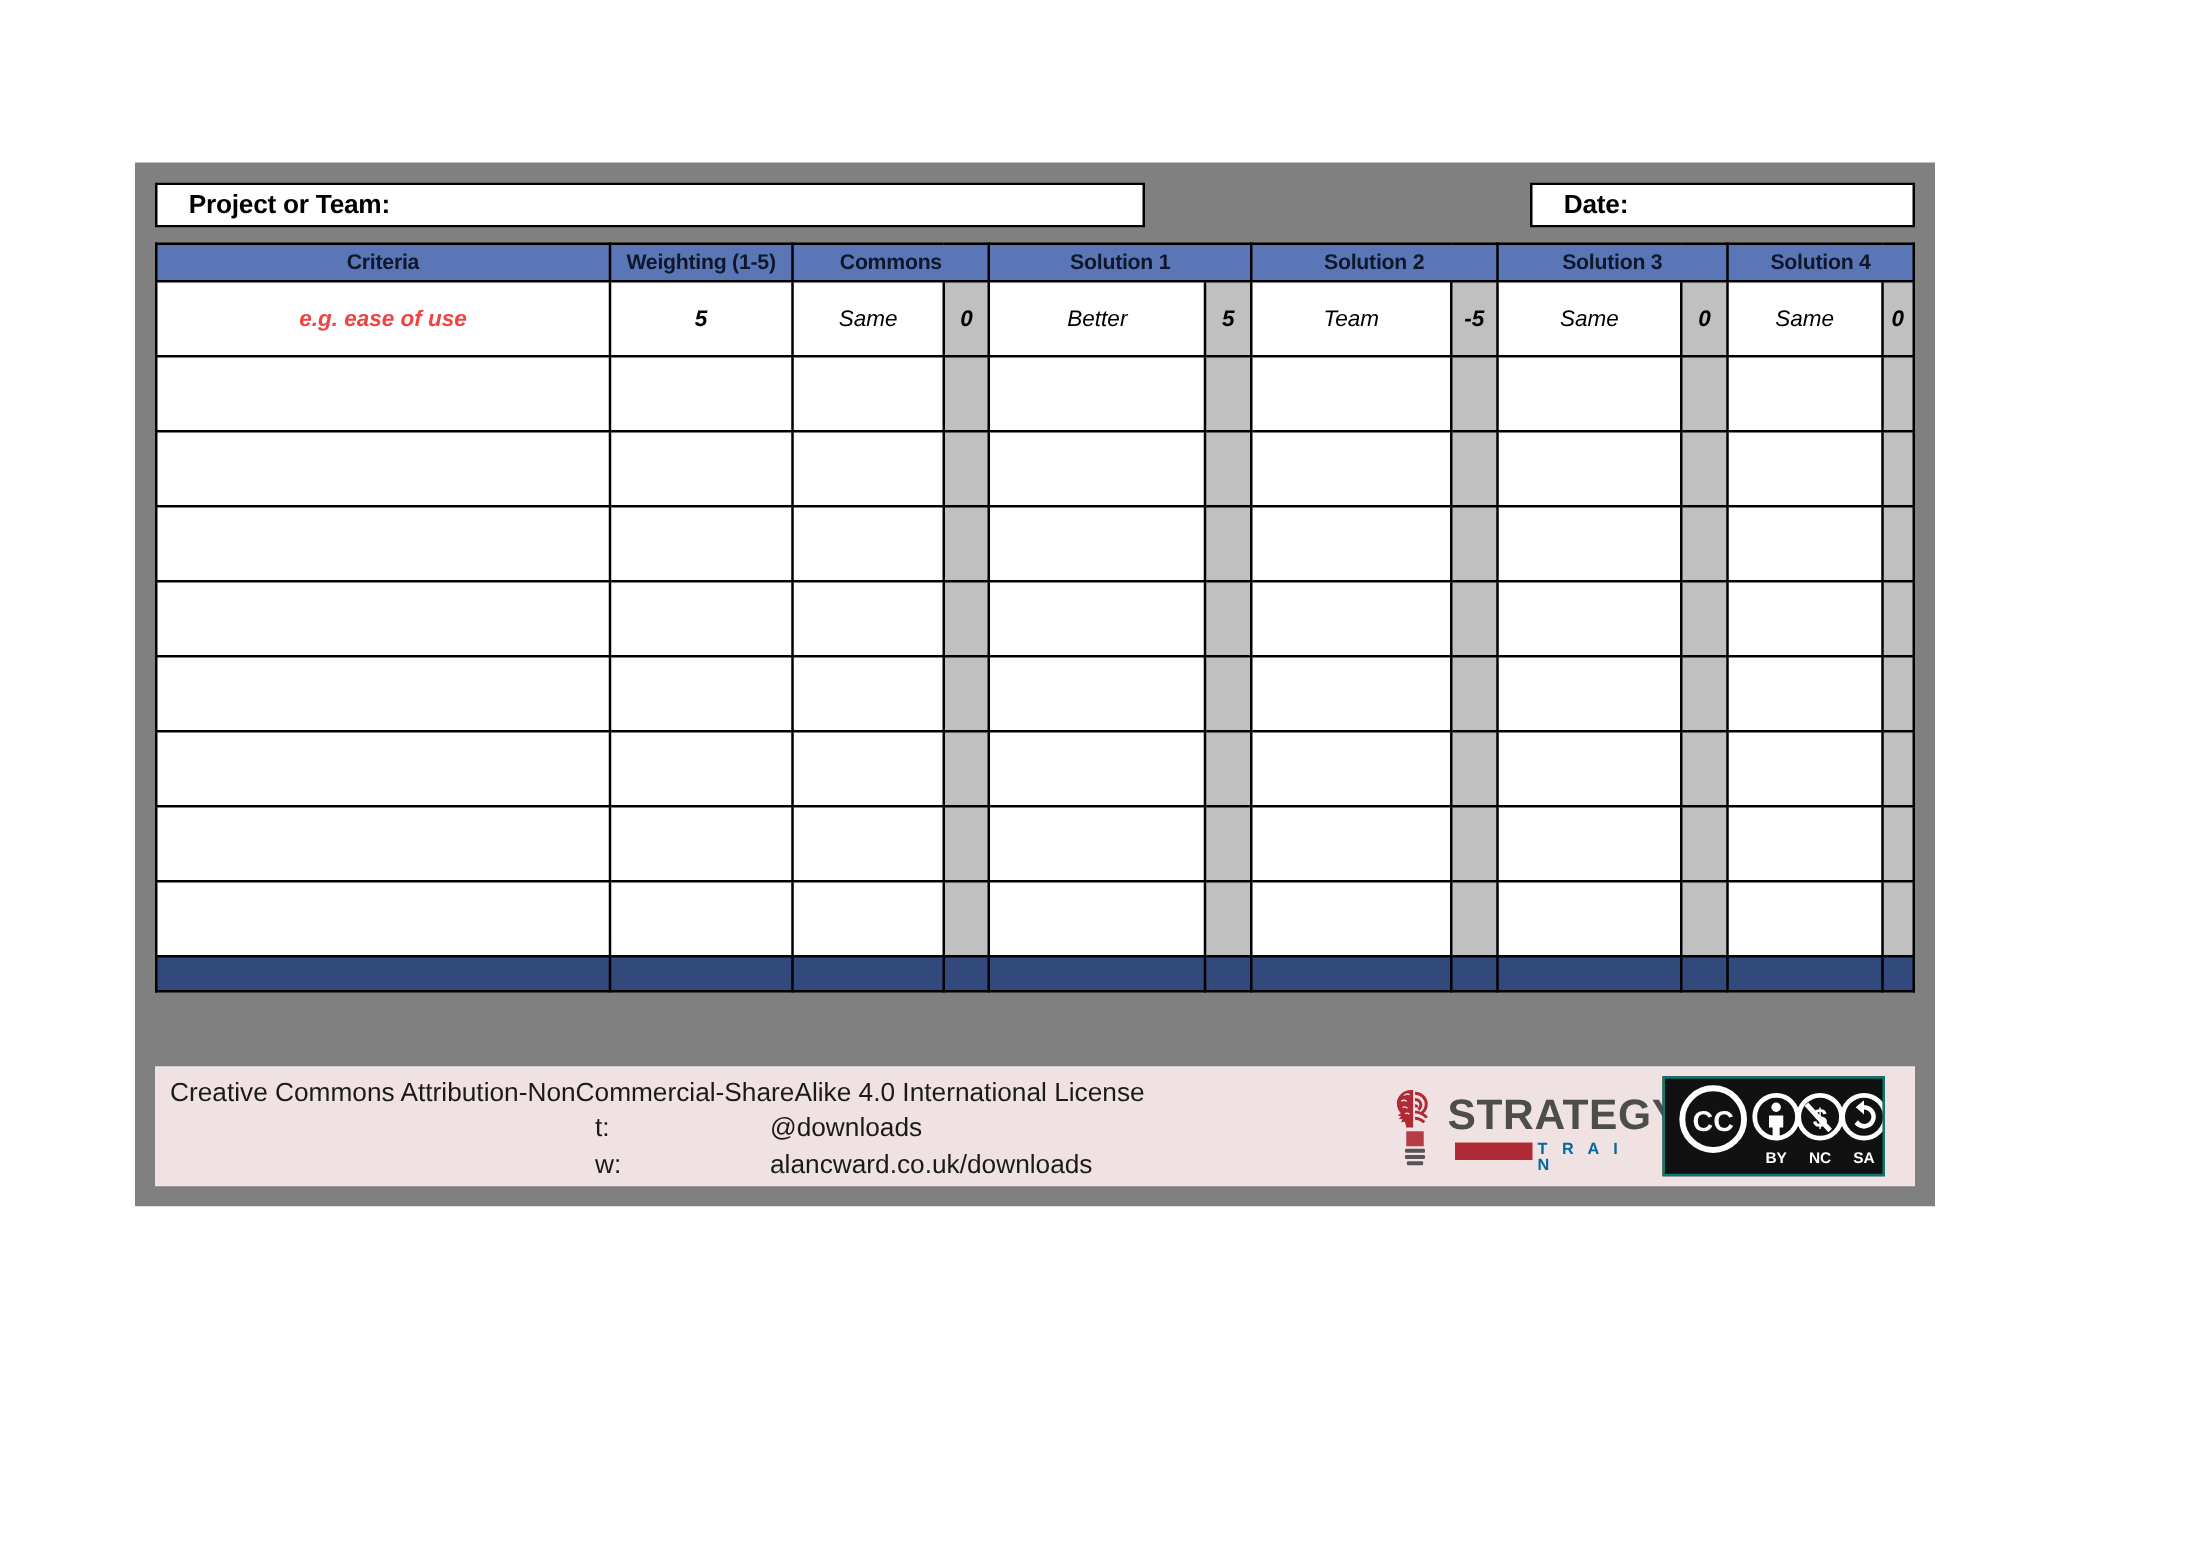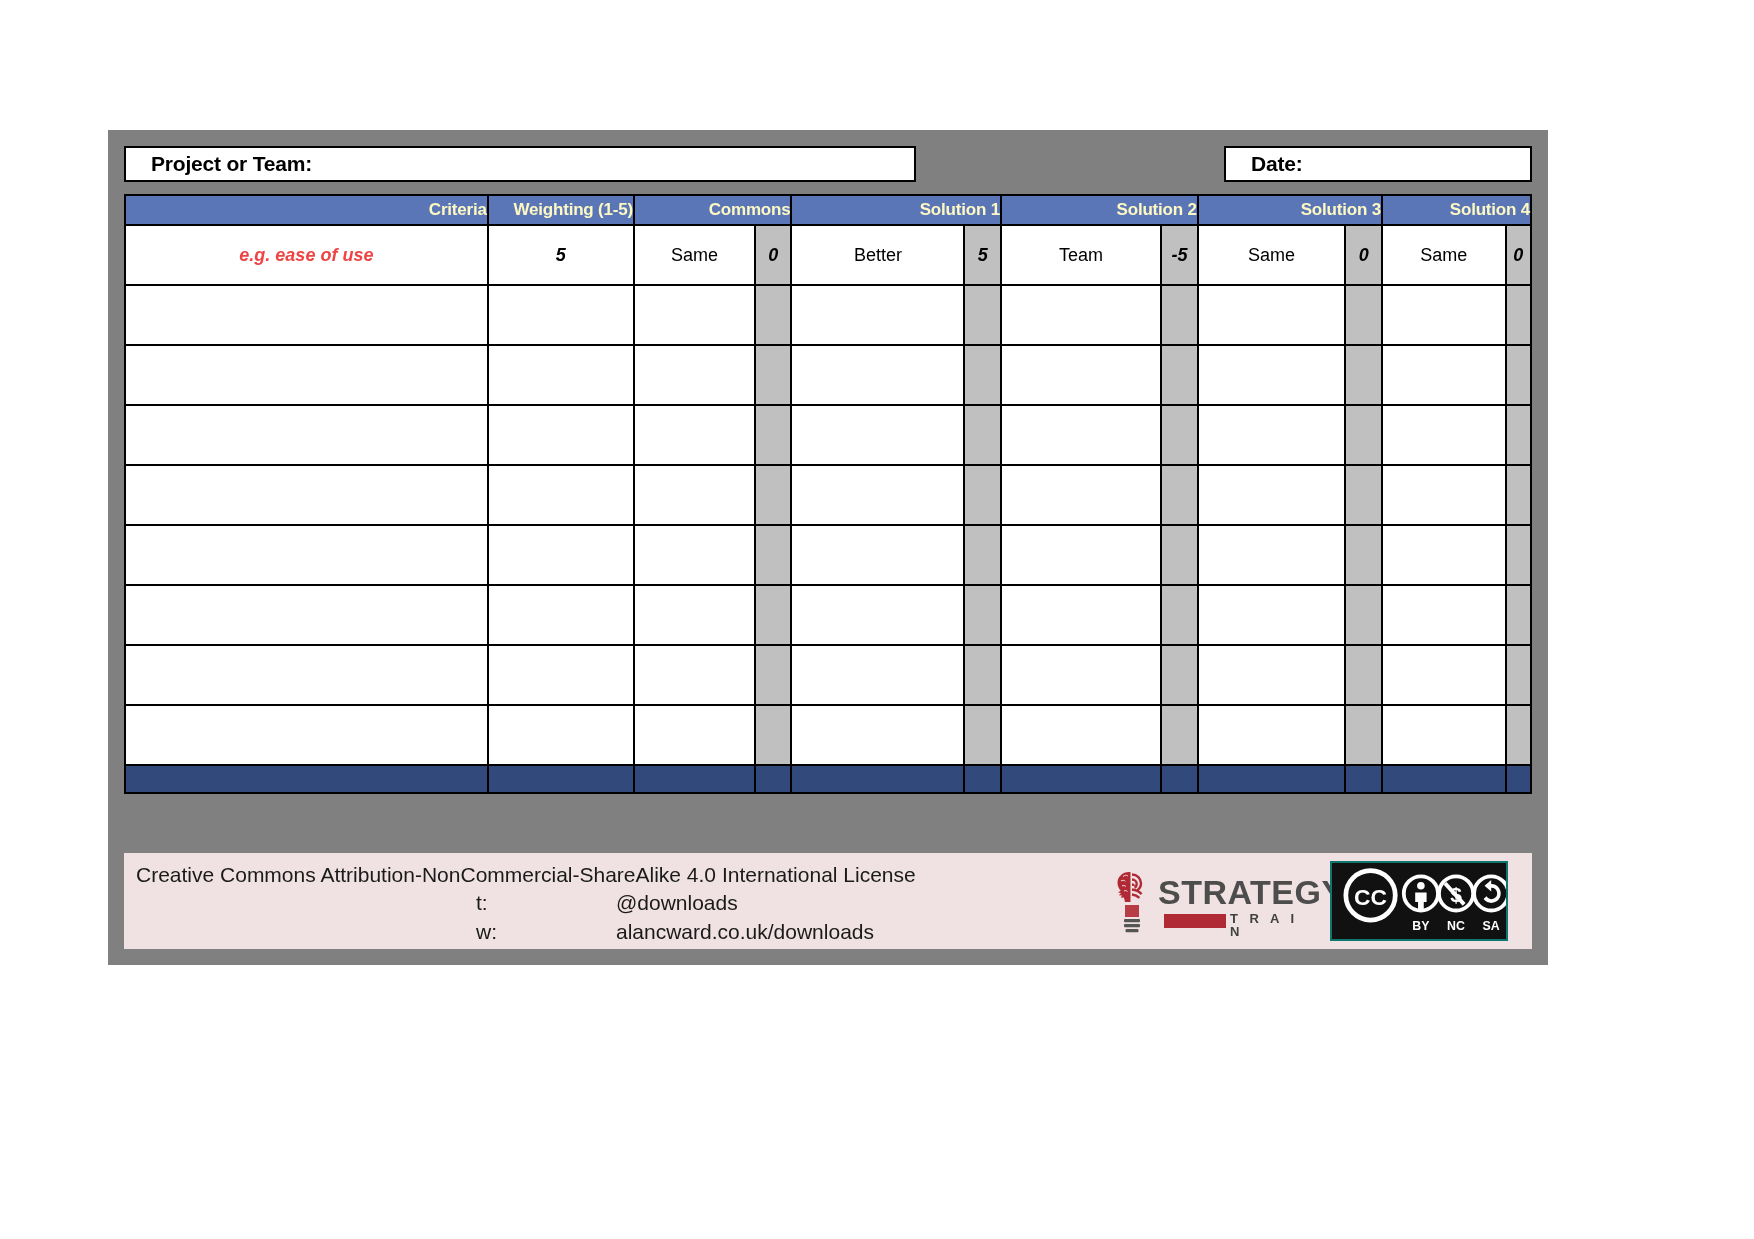--- a/index.html
+++ b/index.html
@@ -68,24 +68,24 @@
     width: 100%;
   }
   table.matrix td, table.matrix th {
     border: 2px solid #000000;
     padding: 0;
     margin: 0;
     background: #ffffff;
   }
   .hdr {
     background: #5b76b7 !important;
-    color: #fef9c3;
+    color: #0f172a;
     font-size: 17px;
     font-weight: bold;
-    text-align: right;
+    text-align: center;
     height: 28px;
     letter-spacing: -0.2px;
     border: 2px solid #000000;
   }
   .row-example td {
     height: 58px;
   }
   .row-blank td {
     height: 58px;
   }
@@ -99,20 +99,21 @@
   .cell-weight {
     text-align: center;
     font-size: 18px;
     font-weight: bold;
     font-style: italic;
     color: #000000;
   }
   .cell-judge {
     text-align: center;
     font-size: 18px;
+    font-style: italic;
     color: #000000;
   }
   .cell-score {
     background: #c0c0c0 !important;
     text-align: center;
     font-size: 18px;
     font-weight: bold;
     font-style: italic;
     color: #000000;
   }
@@ -171,21 +172,21 @@
     color: #4d4d4d;
     letter-spacing: 0.5px;
     line-height: 1;
   }
   .logo-sub {
     position: absolute;
     left: 124px;
     top: 45px;
     font-size: 13px;
     font-weight: bold;
-    color: #404040;
+    color: #0369a1;
     letter-spacing: 4px;
     line-height: 1;
   }
   .logo-bar {
     position: absolute;
     left: 58px;
     top: 47px;
     width: 62px;
     height: 14px;
     background: #b02a35;

